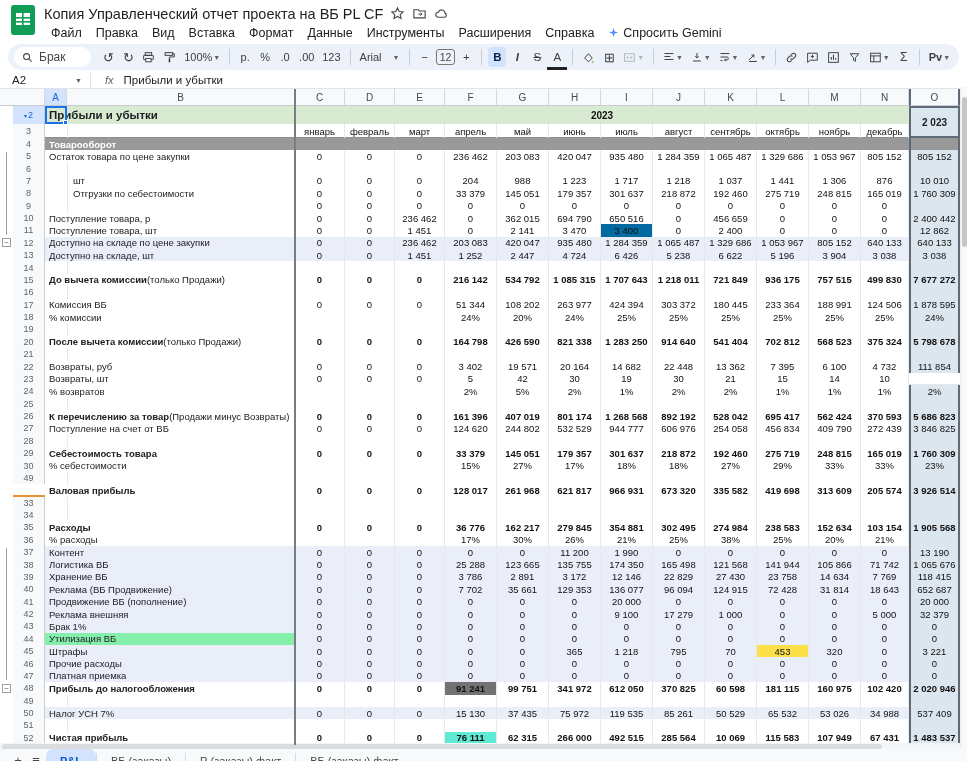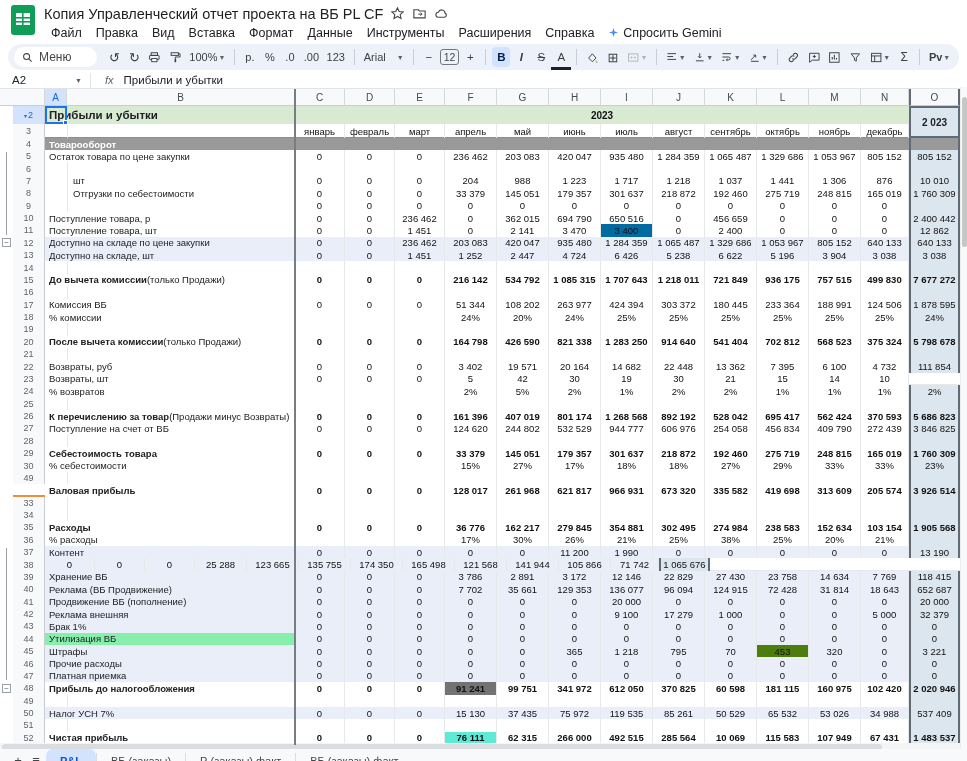--- a/index.html
+++ b/index.html
@@ -130,21 +130,21 @@
         </nav>
     </div>
   </div>
 
   <div class="toolbar">
     <span class="search-pill">
       <svg width="11" height="11" viewBox="0 0 24 24">
           <circle cx="10" cy="10" r="6.5" fill="none" stroke="#444746" stroke-width="2.4"></circle>
           <path d="M15 15l6 6" stroke="#444746" stroke-width="2.4"></path>
         </svg>
-      <span>Меню</span>
+      <span>Брак</span>
     </span>
     <span class="tbtn" style="font-size:13px;">↺</span>
     <span class="tbtn" style="font-size:13px;">↻</span>
     <span class="tbtn">
       <svg width="13" height="13" viewBox="0 0 24 24">
           <rect x="6" y="3" width="12" height="5" fill="none" stroke="#3c4043" stroke-width="1.8"></rect>
           <rect x="3" y="8" width="18" height="8" rx="1" fill="none" stroke="#3c4043" stroke-width="1.8"></rect>
           <rect x="7" y="14" width="10" height="6" fill="#fff" stroke="#3c4043" stroke-width="1.8"></rect>
         </svg>
     </span>
@@ -911,20 +911,21 @@
         <div class="cell v-cell" style="width: 52px; height: 12.375px; background: rgb(233, 238, 249);">0</div>
         <div class="cell v-cell" style="width: 52px; height: 12.375px; background: rgb(233, 238, 249);">0</div>
         <div class="cell v-cell" style="width: 52px; height: 12.375px; background: rgb(233, 238, 249);">0</div>
         <div class="cell v-cell" style="width: 52px; height: 12.375px; background: rgb(233, 238, 249);">0</div>
         <div class="cell v-cell" style="width: 48px; height: 12.375px; background: rgb(233, 238, 249);">0</div>
         <div class="cell o-cell" style="width: 51px; height: 12.375px;">13 190</div>
       </div>
       <div class="g-row" style="height: 12.375px; border-bottom: 1px solid rgb(231, 232, 234);">
         <div class="cell m-cell" style="width: 13px; height: 12.375px;"></div>
         <div class="cell num-cell" style="width: 32px; height: 12.375px;">38</div>
+        <div class="cell lab-cell" style="width: 250px; height: 12.375px; background: rgb(233, 238, 249);">Логистика ВБ</div>
         <div class="cell v-cell" style="width: 50px; height: 12.375px; background: rgb(233, 238, 249);">0</div>
         <div class="cell v-cell" style="width: 50px; height: 12.375px; background: rgb(233, 238, 249);">0</div>
         <div class="cell v-cell" style="width: 50px; height: 12.375px; background: rgb(233, 238, 249);">0</div>
         <div class="cell v-cell" style="width: 52px; height: 12.375px; background: rgb(233, 238, 249);">25 288</div>
         <div class="cell v-cell" style="width: 52px; height: 12.375px; background: rgb(233, 238, 249);">123 665</div>
         <div class="cell v-cell" style="width: 52px; height: 12.375px; background: rgb(233, 238, 249);">135 755</div>
         <div class="cell v-cell" style="width: 52px; height: 12.375px; background: rgb(233, 238, 249);">174 350</div>
         <div class="cell v-cell" style="width: 52px; height: 12.375px; background: rgb(233, 238, 249);">165 498</div>
         <div class="cell v-cell" style="width: 52px; height: 12.375px; background: rgb(233, 238, 249);">121 568</div>
         <div class="cell v-cell" style="width: 52px; height: 12.375px; background: rgb(233, 238, 249);">141 944</div>
@@ -1046,21 +1047,21 @@
         <div class="cell lab-cell" style="width: 250px; height: 12.375px; background: rgb(233, 238, 249);">Штрафы</div>
         <div class="cell v-cell" style="width: 50px; height: 12.375px; background: rgb(233, 238, 249);">0</div>
         <div class="cell v-cell" style="width: 50px; height: 12.375px; background: rgb(233, 238, 249);">0</div>
         <div class="cell v-cell" style="width: 50px; height: 12.375px; background: rgb(233, 238, 249);">0</div>
         <div class="cell v-cell" style="width: 52px; height: 12.375px; background: rgb(233, 238, 249);">0</div>
         <div class="cell v-cell" style="width: 52px; height: 12.375px; background: rgb(233, 238, 249);">0</div>
         <div class="cell v-cell" style="width: 52px; height: 12.375px; background: rgb(233, 238, 249);">365</div>
         <div class="cell v-cell" style="width: 52px; height: 12.375px; background: rgb(233, 238, 249);">1 218</div>
         <div class="cell v-cell" style="width: 52px; height: 12.375px; background: rgb(233, 238, 249);">795</div>
         <div class="cell v-cell" style="width: 52px; height: 12.375px; background: rgb(233, 238, 249);">70</div>
-        <div class="cell v-cell" style="width: 52px; height: 12.375px; background: #4d7c0f;">453</div>
+        <div class="cell v-cell" style="width: 52px; height: 12.375px; background: #fde047;">453</div>
         <div class="cell v-cell" style="width: 52px; height: 12.375px; background: rgb(233, 238, 249);">320</div>
         <div class="cell v-cell" style="width: 48px; height: 12.375px; background: rgb(233, 238, 249);">0</div>
         <div class="cell o-cell" style="width: 51px; height: 12.375px;">3 221</div>
       </div>
       <div class="g-row" style="height: 12.375px; border-bottom: 1px solid rgb(231, 232, 234);">
         <div class="cell m-cell" style="width: 13px; height: 12.375px;"></div>
         <div class="cell num-cell" style="width: 32px; height: 12.375px;">46</div>
         <div class="cell lab-cell" style="width: 250px; height: 12.375px; background: rgb(233, 238, 249);">Прочие расходы</div>
         <div class="cell v-cell" style="width: 50px; height: 12.375px; background: rgb(233, 238, 249);">0</div>
         <div class="cell v-cell" style="width: 50px; height: 12.375px; background: rgb(233, 238, 249);">0</div>

